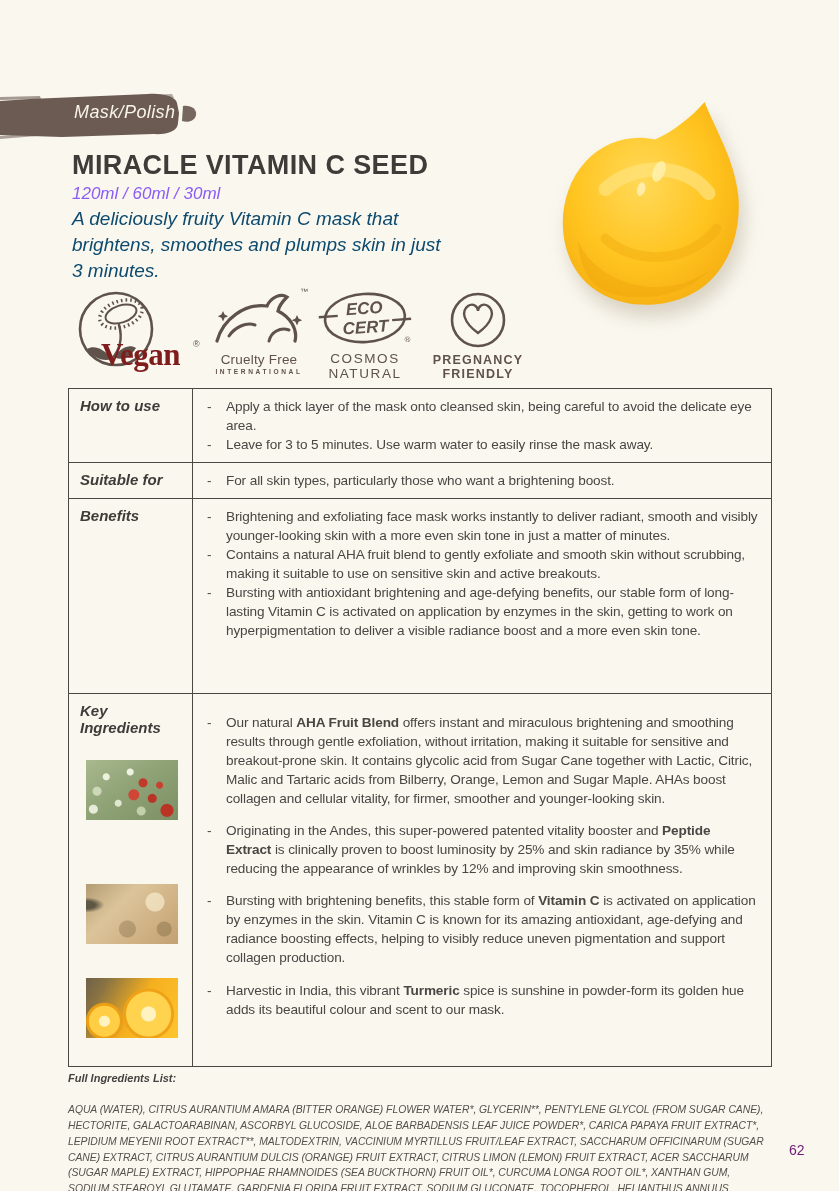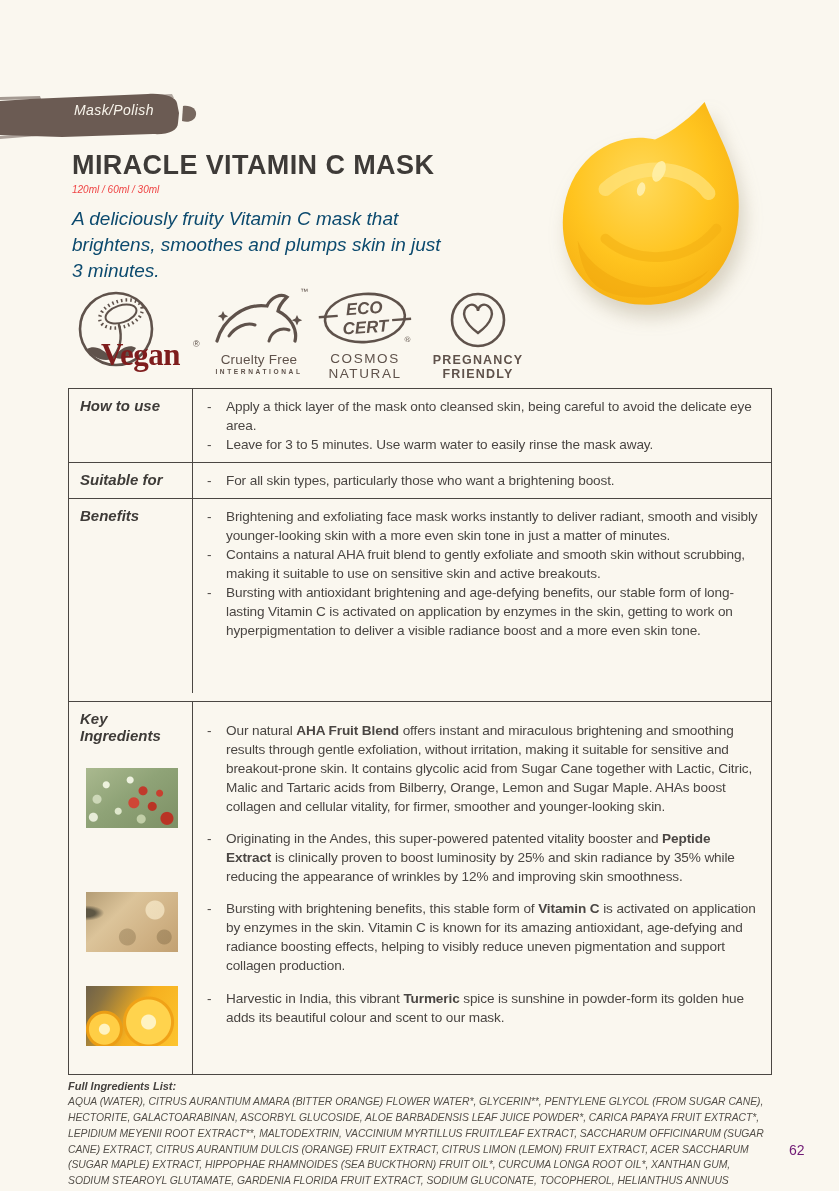--- a/index.html
+++ b/index.html
@@ -5,32 +5,32 @@
   html,body{margin:0;padding:0;background:#e8e5de;}
   .page{
     position:relative;width:839px;height:1191px;margin:0 auto;
     background:#FAF7EF;overflow:hidden;
     font-family:"Liberation Sans",sans-serif;color:#4A4643;
   }
   
   .brush{position:absolute;left:0;top:92px;width:208px;height:48px;}
   .brush svg{position:absolute;left:0;top:0;width:100%;height:100%;}
   .brush-label{
-    position:absolute;left:74px;top:10px;font-size:14px;font-style:italic;
+    position:absolute;left:74px;top:10px;font-size:18px;font-style:italic;
     color:#F8F4EB;letter-spacing:.4px;white-space:nowrap;
   }
   
   .blob{position:absolute;left:538px;top:92px;width:238px;height:228px;
         filter:drop-shadow(5px 12px 9px rgba(130,115,80,.28));}
   
   .title{
     position:absolute;left:72px;top:150px;margin:0;
     font-size:27px;font-weight:700;color:#3E3B38;letter-spacing:.4px;white-space:nowrap;
   }
-  .sizes{position:absolute;left:72px;top:184px;font-size:10px;font-style:italic;color:#ef4444;}
+  .sizes{position:absolute;left:72px;top:184px;font-size:17px;font-style:italic;color:#8b5cf6;}
   .desc{
     position:absolute;left:72px;top:206px;margin:0;width:370px;
     font-size:19px;font-style:italic;color:#0c4a6e;line-height:1.37;
   }
   
   .badges{position:absolute;left:68px;top:289px;width:470px;height:95px;}
   .badge{position:absolute;text-align:center;color:#5F524B;}
   .badge svg{display:block;margin:0 auto;}
   .badge-vegan{left:0;top:0;width:132px;height:95px;}
   .vegan-word{
@@ -56,21 +56,21 @@
     font-size:15px;font-style:italic;font-weight:700;color:#3E3B38;
   }
   .t-cell{padding:8px 12px 8px 14px;font-size:13.6px;line-height:1.4;letter-spacing:-.12px;color:#4A4643;}
   .bullet{display:flex;}
   .dash{flex:0 0 10px;margin-right:9px;text-align:left;}
   .btxt{flex:1;}
   .btxt b{font-weight:700;}
   .row-howto{min-height:64px;}
   .row-suitable{min-height:35px;}
   .row-benefits{min-height:194px;}
-  .row-keying{min-height:372px;margin-top:8px;}
+  .row-keying{min-height:372px;}
   .spaced .bullet{margin-bottom:13px;}
   .spaced .bullet:first-child{margin-top:11px;}
   .spaced .bullet:last-child{margin-bottom:0;}
   
   .thumb{width:92px;height:60px;margin:0 auto;}
   .thumb1{margin-top:24px;background:
     radial-gradient(circle at 62% 38%, #c03a2c 0 4px, transparent 5px),
     radial-gradient(circle at 52% 58%, #cf4636 0 5px, transparent 6px),
     radial-gradient(circle at 72% 64%, #b93425 0 4px, transparent 5px),
     radial-gradient(circle at 80% 42%, #c8402f 0 3px, transparent 4px),
@@ -87,21 +87,21 @@
     radial-gradient(circle at 75% 30%, rgba(255,244,215,.6) 0 9px, transparent 10px),
     radial-gradient(circle at 45% 75%, rgba(122,100,64,.35) 0 8px, transparent 9px),
     radial-gradient(circle at 85% 75%, rgba(122,100,64,.4) 0 7px, transparent 8px),
     linear-gradient(135deg,#b39c74 0%,#dcc49a 35%,#cfb184 70%,#c2a172 100%);}
   .thumb3{margin-top:34px;background:
     radial-gradient(circle at 68% 60%, #fff3c2 0 7px, #ffd34d 8px 22px, #f0a217 23px 25px, transparent 26px),
     radial-gradient(circle at 20% 72%, #fff3c2 0 5px, #ffce45 6px 15px, #eb9d14 16px 18px, transparent 19px),
     linear-gradient(120deg,#6f6148 0%,#8a7342 18%,#f6b01f 55%,#fdc52f 100%);}
   
   .ingredients{margin-top:5px;width:706px;}
-  .ing-label{font-size:11px;font-weight:700;font-style:italic;color:#45423F;margin-bottom:2px;}
+  .ing-label{font-size:11px;font-weight:700;font-style:italic;color:#45423F;margin-bottom:18px;}
   .ing-text,.ing-foot{font-size:10.4px;font-style:italic;color:#55514B;line-height:1.52;letter-spacing:-.05px;}
   .pagenum{position:absolute;left:789px;top:1142px;font-size:14px;color:#701a75;}
 </style>
 </head>
 <body>
 
 <div class="page">
 
   <div class="brush">
     <svg viewBox="0 0 208 48" preserveAspectRatio="none">
@@ -123,21 +123,21 @@
       </radialGradient>
     </defs>
     <path d="M168,10 C180,40 198,68 202,104 C206,150 186,192 148,207 C106,224 56,212 36,176 C18,144 22,98 48,70 C66,50 94,42 118,48 C136,40 156,24 168,10 Z" fill="url(#gy)"></path>
     <path d="M40,150 C60,196 130,212 172,180 C152,204 100,216 66,200 C48,191 42,170 40,150 Z" fill="#EFA50B" opacity=".5"></path>
     <path d="M68,98 C98,70 150,72 172,102" stroke="#FFE27A" stroke-width="14" fill="none" stroke-linecap="round" opacity=".75"></path>
     <path d="M68,148 C100,176 152,172 180,138" stroke="#F3AE12" stroke-width="10" fill="none" stroke-linecap="round" opacity=".55"></path>
     <ellipse cx="122" cy="80" rx="6" ry="11" fill="#FFF0A8" opacity=".9" transform="rotate(22 122 80)"></ellipse>
     <ellipse cx="104" cy="98" rx="4" ry="7" fill="#FFF3BC" opacity=".8" transform="rotate(15 104 98)"></ellipse>
   </svg>
 
-  <h1 class="title">MIRACLE VITAMIN C MASK</h1>
+  <h1 class="title">MIRACLE VITAMIN C SEED</h1>
   <div class="sizes">120ml / 60ml / 30ml</div>
   <p class="desc">A deliciously fruity Vitamin C mask that brightens, smoothes and plumps skin in just 3 minutes.</p>
 
   <div class="badges">
 
     <div class="badge badge-vegan">
       <svg width="132" height="95" viewBox="0 0 132 95">
         <circle cx="48" cy="40" r="36" fill="none" stroke="#5F524B" stroke-width="2.6"></circle>
         <ellipse cx="53" cy="25" rx="16" ry="8.5" transform="rotate(-18 53 25)" fill="none" stroke="#5F524B" stroke-width="2"></ellipse>
         <ellipse cx="53" cy="25" rx="22" ry="13" transform="rotate(-18 53 25)" fill="none" stroke="#5F524B" stroke-width="3.4" stroke-dasharray="1.6 3"></ellipse>

